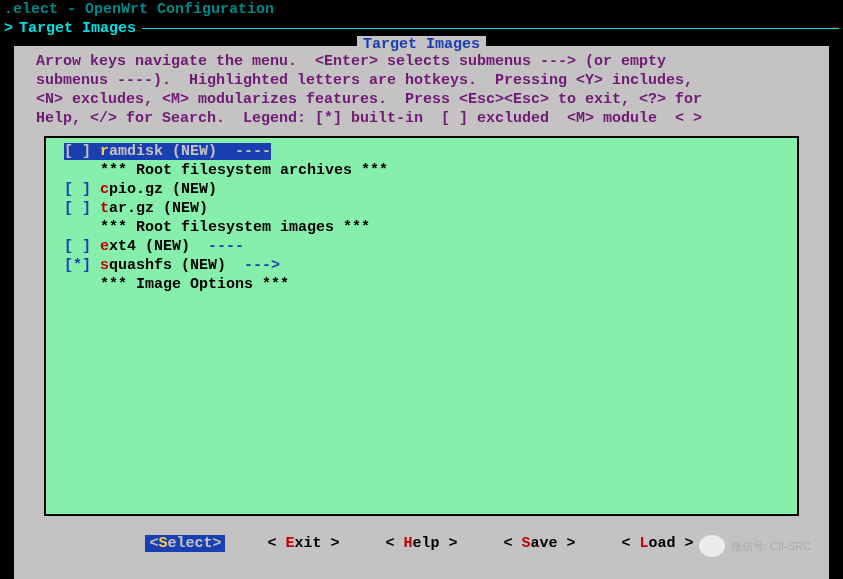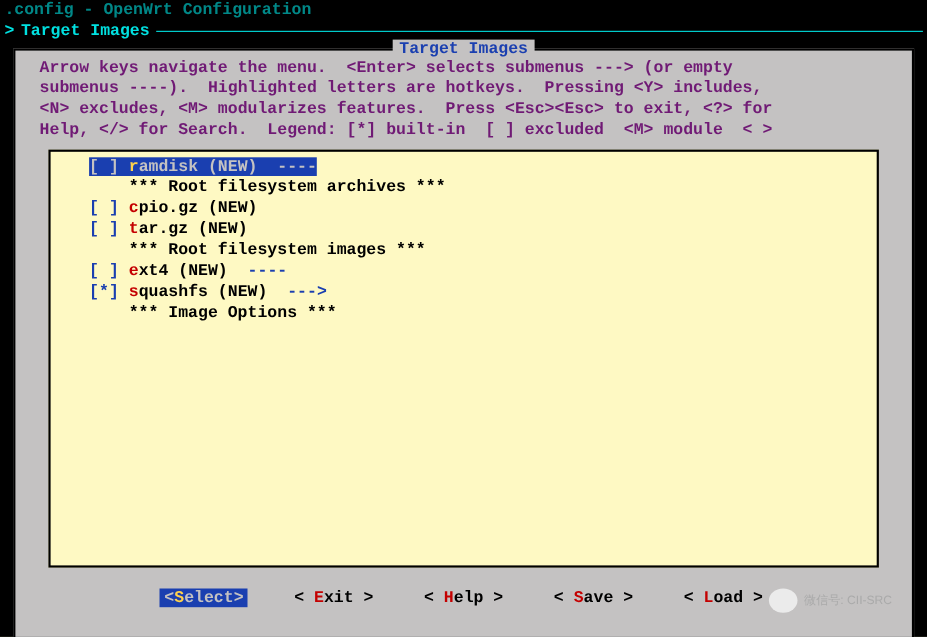--- a/index.html
+++ b/index.html
@@ -52,22 +52,22 @@
     }
     .help-text {
       color: #701a75;
       padding: 6px 22px 2px 22px;
       white-space: pre-wrap;
     }
     .menu-box {
       border: 2px solid #000;
       margin: 6px 30px 0 30px;
       height: 380px;
-      background: #fef9c3;
-      padding: 4px 17px;
+      background: #86efac;
+      padding: 4px 0;
       overflow: hidden;
     }
     .menu-row {
       white-space: pre;
       color: #000;
       padding: 0 18px;
     }
     .menu-row .bracket { color: #1a3fb0; }
     .menu-row .hotkey { color: #c40000; }
     .menu-row .arrow { color: #1a3fb0; }
@@ -111,21 +111,21 @@
     .watermark .bubble {
       width: 26px; height: 22px;
       border-radius: 50%;
       background: rgba(240,240,240,0.9);
       position: relative;
     }
   </style>
 </head>
 <body>
 
-<div class="top-line dim">.config - OpenWrt Configuration</div>
+<div class="top-line dim">.elect - OpenWrt Configuration</div>
 <div class="breadcrumb-line">
   <span class="breadcrumb-gt">&gt;</span>
   <span class="breadcrumb-text">Target Images</span>
   <span class="breadcrumb-rule"></span>
 </div>
 
 <div class="dialog-outer">
   <div class="dialog-title-row">
     <span class="dialog-title"> Target Images </span>
   </div>

